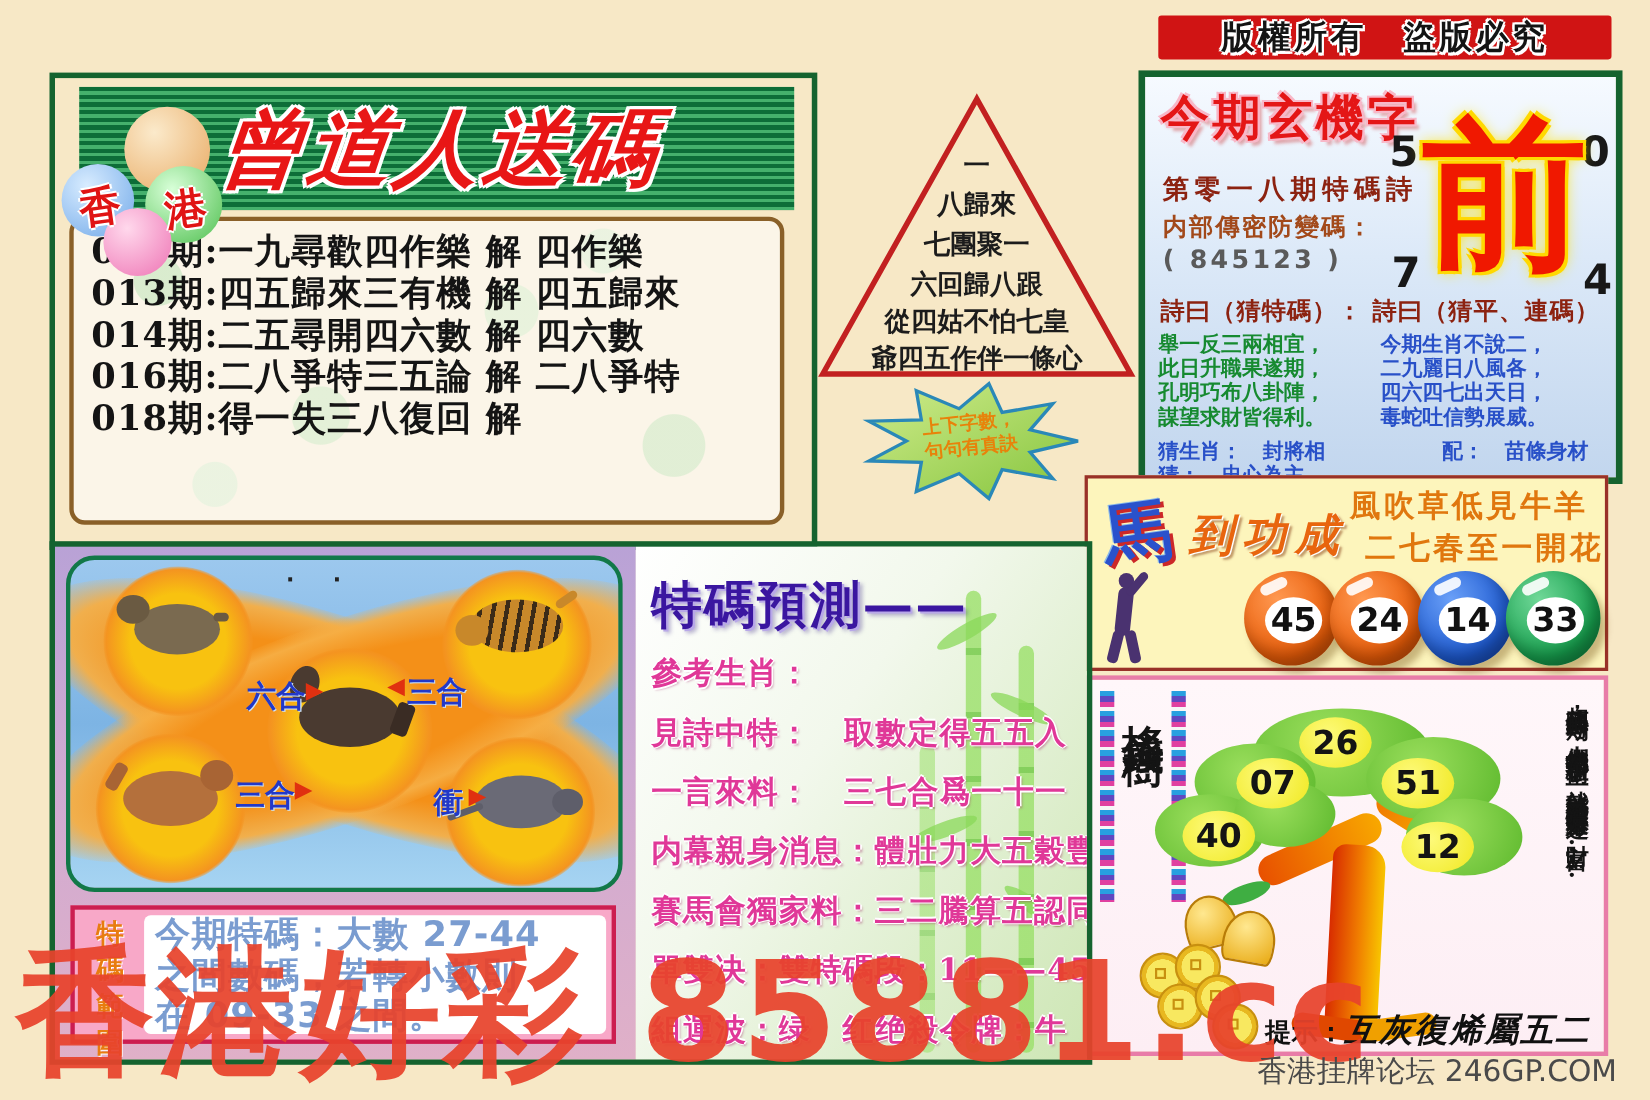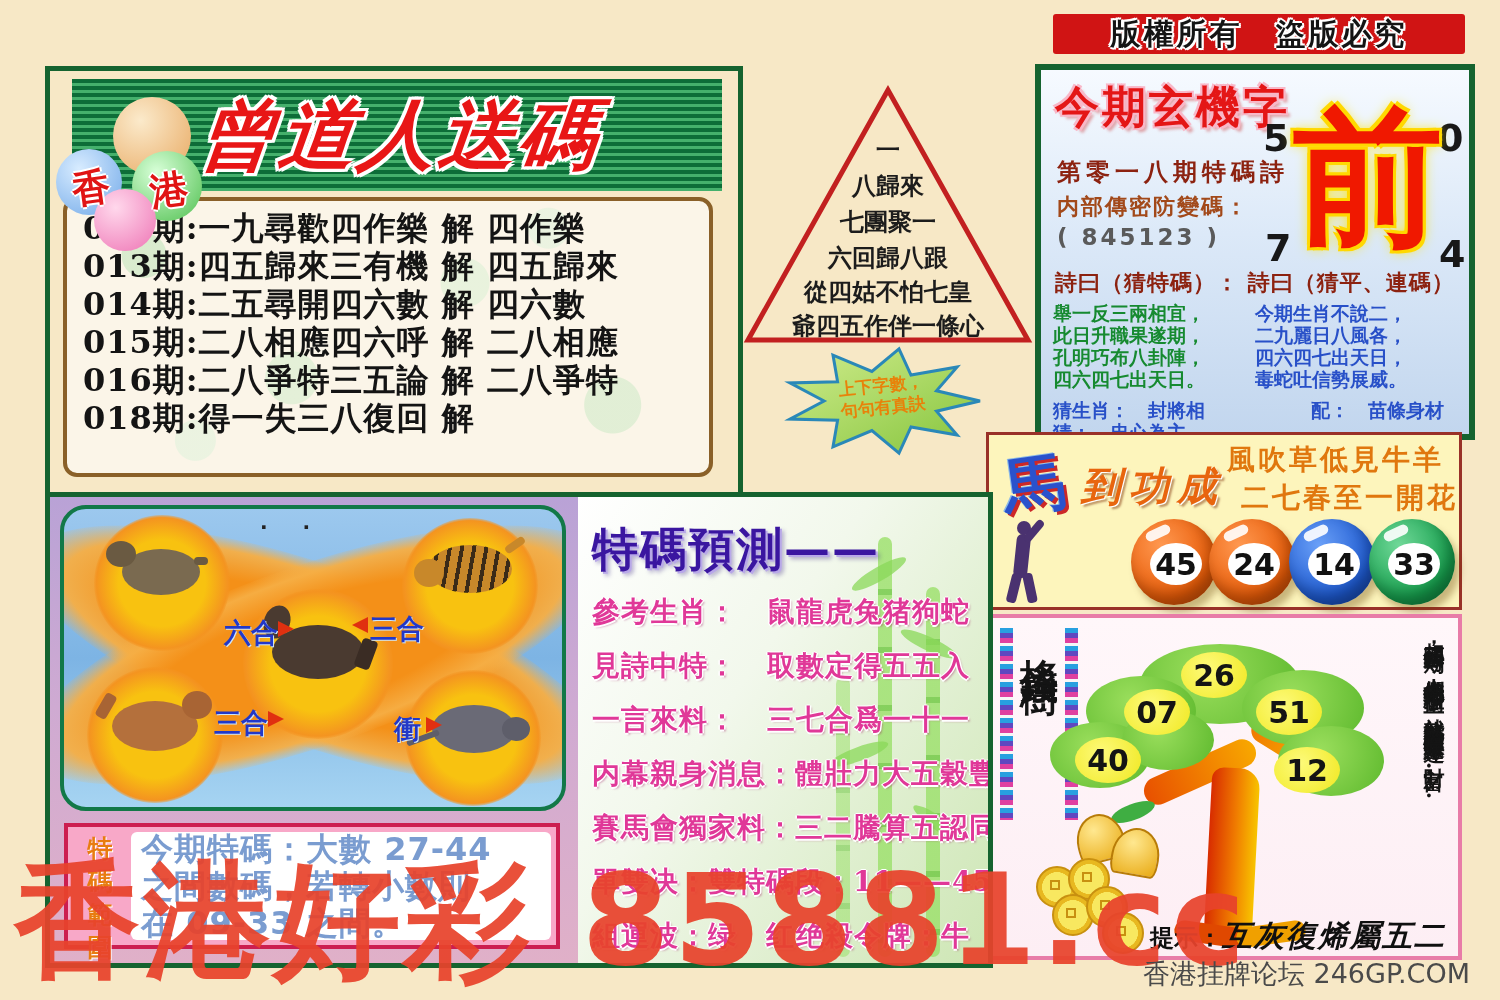--- a/index.html
+++ b/index.html
@@ -195,21 +195,20 @@
       <div class="ball lb-blue"></div>
       <div class="ball lb-green"></div>
       <div class="ball lb-pink"></div>
       <span class="logo-char lc1">香</span>
       <span class="logo-char lc2">港</span>
     </div>
     <div class="periods">
       <div class="period-row">012期:一九尋歡四作樂 解 四作樂</div>
       <div class="period-row">013期:四五歸來三有機 解 四五歸來</div>
       <div class="period-row">014期:二五尋開四六數 解 四六數</div>
-      <div class="period-row">015期:二八相應四六呼 解 二八相應</div>
       <div class="period-row">016期:二八爭特三五論 解 二八爭特</div>
       <div class="period-row">018期:得一失三八復回 解</div>
     </div>
   </section>
 
   <div class="triangle-wrap">
     <svg width="292" height="262" viewBox="0 0 292 262">
       <polygon points="146,6 6,256 286,256" fill="none" stroke="#c22020" stroke-width="5"></polygon>
     </svg>
     <div class="tri-line t1">一</div>
@@ -245,21 +244,21 @@
     <span class="cn n0">0</span>
     <span class="cn n7">7</span>
     <span class="cn n4">4</span>
     <div class="bigchar">前</div>
     <div class="b-shiyue">詩曰（猜特碼）： 詩曰（猜平、連碼）</div>
     <div class="b-poems">
       <div class="poem-col">
         <div class="poem-line pl-green">舉一反三兩相宜，</div>
         <div class="poem-line pl-green">此日升職果遂期，</div>
         <div class="poem-line pl-green">孔明巧布八卦陣，</div>
-        <div class="poem-line pl-green">四六四七出天日。</div>
+        <div class="poem-line pl-green">謀望求財皆得利。</div>
         <div class="poem-line pl-blue poem-gap">猜生肖：　封將相</div>
         <div class="poem-line pl-blue">猜：　忠心為主</div>
       </div>
       <div class="poem-col">
         <div class="poem-line pl-blue">今期生肖不說二，</div>
         <div class="poem-line pl-blue">二九麗日八風各，</div>
         <div class="poem-line pl-blue">四六四七出天日，</div>
         <div class="poem-line pl-blue">毒蛇吐信勢展威。</div>
         <div class="poem-line pl-blue poem-gap" style="padding-left:56px;">配：　苗條身材</div>
       </div>
@@ -399,21 +398,20 @@
       <div class="bamboo bm2"></div>
       <div class="bamboo bm3"></div>
       <div class="leaf lf1"></div>
       <div class="leaf lf2"></div>
       <div class="leaf lf3"></div>
       <div class="leaf lf4"></div>
       <div class="pred-title">特碼預測——</div>
       <div class="pred-rows">
         <div class="pred-row">
           <span>參考生肖：</span>
-            <span>鼠龍虎兔猪狗蛇</span>
         </div>
         <div class="pred-row">
           <span>見詩中特：</span>
             <span>取數定得五五入</span>
         </div>
         <div class="pred-row">
           <span>一言來料：</span>
             <span>三七合爲一十一</span>
         </div>
         <div class="pred-row">

